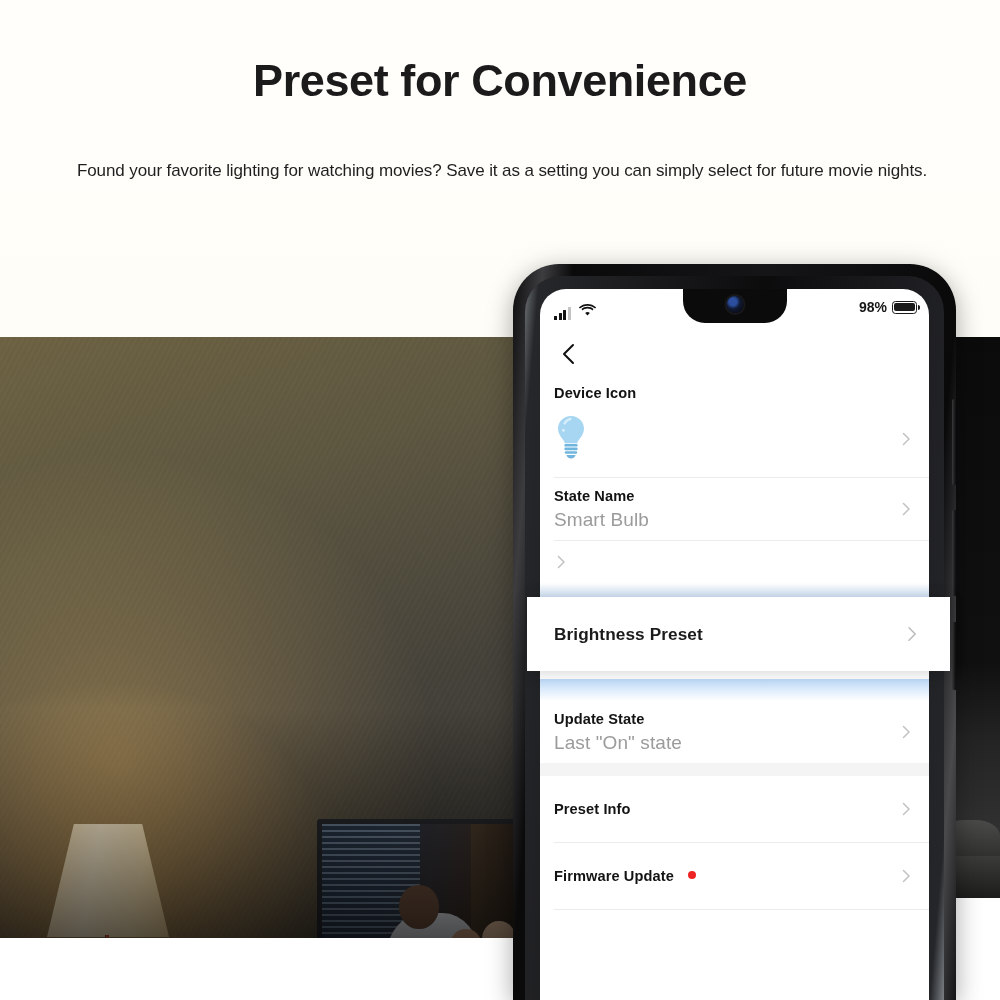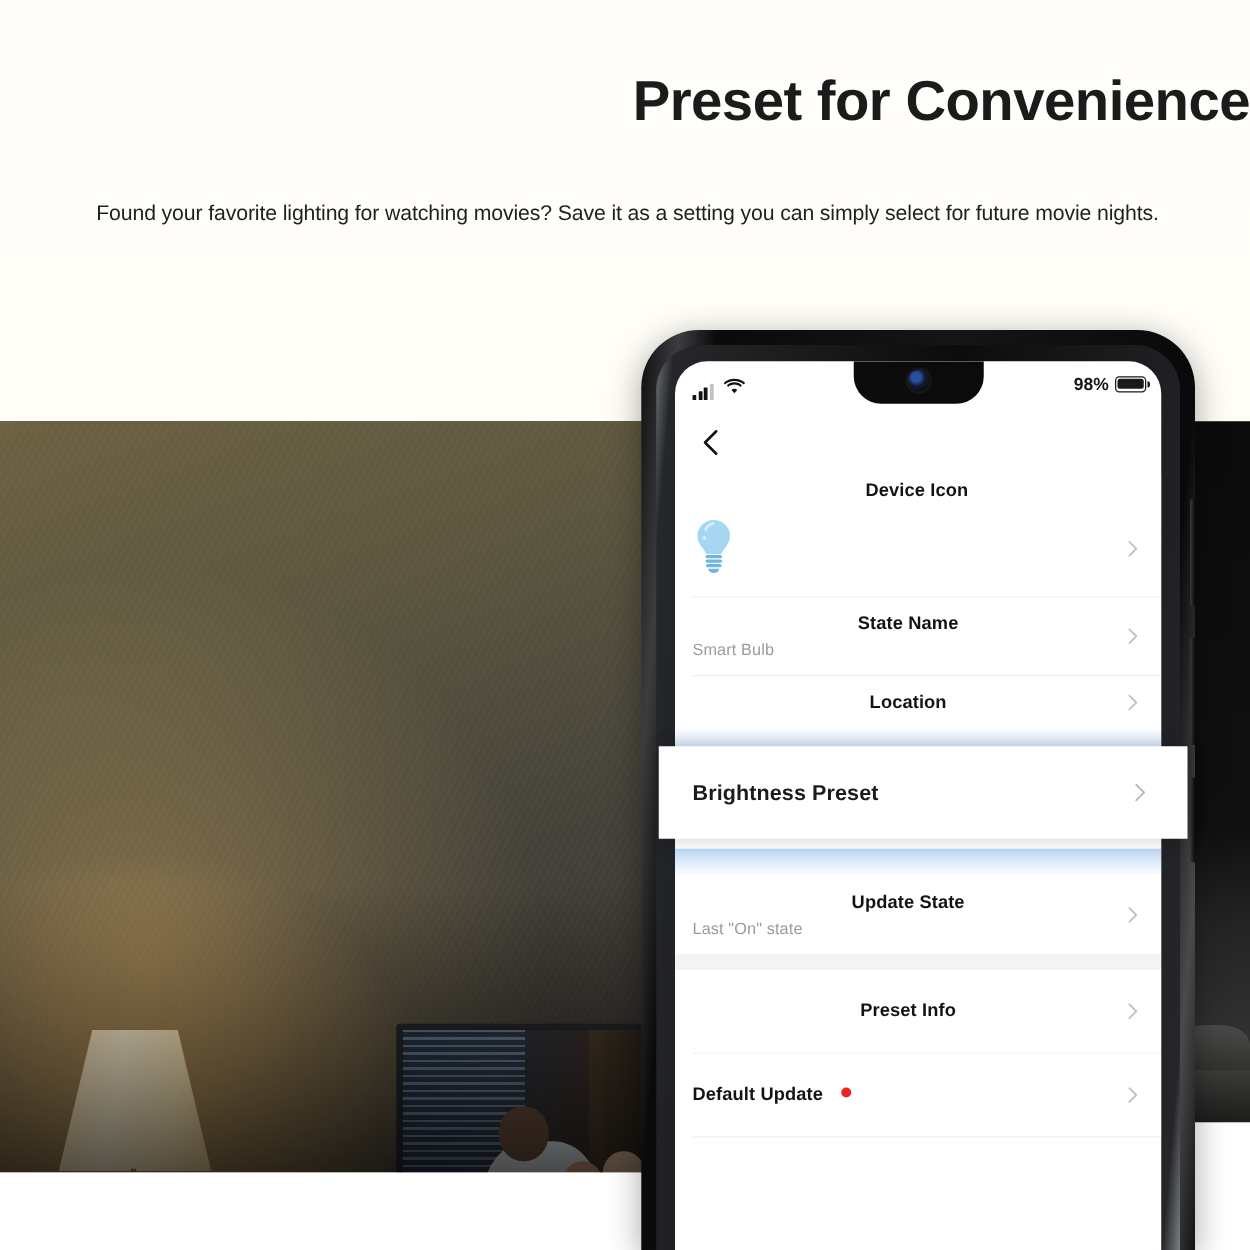--- a/index.html
+++ b/index.html
@@ -8,21 +8,21 @@
     font-family: "Liberation Sans", sans-serif;
     background: #ffffff;
     overflow: hidden;
   }
   #stage { position: relative; width: 1000px; height: 1000px; background: #fffefb; }
 
   
   .hdr { position: absolute; left: 0; top: 0; width: 1000px; height: 337px;
          background: linear-gradient(#fffefb, #fffdf7); }
   .title {
-    position: absolute; left: 0; top: 55px; width: 1000px; text-align: right;
+    position: absolute; left: 0; top: 55px; width: 1000px; text-align: center;
     font-size: 45px; font-weight: 700; color: #1b1b1b; letter-spacing: -0.4px;
   }
   .sub {
     position: absolute; left: 52px; top: 146px; width: 900px; text-align: center;
     font-size: 17px; font-weight: 400; color: #1f1f1f; line-height: 49px;
     letter-spacing: -0.1px;
   }
 
   
   .photo {
@@ -138,22 +138,22 @@
   
   .navbar { position:absolute; left:0; top:46px; width:389px; height:44px; }
   .back { position:absolute; left:14px; top:4px; width:30px; height:30px; cursor:pointer; }
   .back svg { display:block; }
 
   
   .list { position:absolute; left:0; top:92px; width:389px; }
   .row { position:relative; background:#fff; padding:0 16px 0 14px; }
   .row-inner { position:relative; display:flex; align-items:center; min-height:62px; }
   .row-text { flex:1; }
-  .row-label { font-size:14.6px; font-weight:600; color:#131313; letter-spacing:.1px;text-align:center; }
-  .row-value { font-size:13px; font-weight:400; color:#9b9b9b; margin-top:5px; letter-spacing:.1px; }
+  .row-label { font-size:14.6px; font-weight:600; color:#131313; letter-spacing:.1px; }
+  .row-value { font-size:19px; font-weight:400; color:#9b9b9b; margin-top:5px; letter-spacing:.1px; }
   .chev { width:14px; height:14px; flex:0 0 auto; }
   .chev svg { display:block; }
   .divider { height:1px; background:#ececec; margin-left:14px; }
   .gap { height:13px; background:#f4f4f4; }
 
   .row-icon .row-inner { min-height:76px; }
   .bulb { width:34px; height:46px; position:relative; }
   .dot-red { display:inline-block; width:8px; height:8px; border-radius:50%;
      background:#ee2424; margin-left:10px; vertical-align:2px; }
 
@@ -298,23 +298,20 @@
               <svg width="14" height="14" viewBox="0 0 14 14">
                 <path d="M4.5 1.5 L10 7 L4.5 12.5" fill="none" stroke="#c2c2c2" stroke-width="1.5" stroke-linecap="round" stroke-linejoin="round"></path>
               </svg>
             </span>
           </div>
         </div>
         <div class="divider"></div>
 
         <div class="row">
           <div class="row-inner" style="min-height:42px;">
-            <div class="row-text">
-              <div class="row-label">Location</div>
-            </div>
             <span class="chev">
               <svg width="14" height="14" viewBox="0 0 14 14">
                 <path d="M4.5 1.5 L10 7 L4.5 12.5" fill="none" stroke="#c2c2c2" stroke-width="1.5" stroke-linecap="round" stroke-linejoin="round"></path>
               </svg>
             </span>
           </div>
         </div>
 
         <div class="glow-top"></div>
 
@@ -347,21 +344,21 @@
                 <path d="M4.5 1.5 L10 7 L4.5 12.5" fill="none" stroke="#c2c2c2" stroke-width="1.5" stroke-linecap="round" stroke-linejoin="round"></path>
               </svg>
             </span>
           </div>
         </div>
         <div class="divider"></div>
 
         <div class="row">
           <div class="row-inner" style="min-height:66px;">
             <div class="row-text">
-              <span class="row-label">Default Update</span>
+              <span class="row-label">Firmware Update</span>
               <span class="dot-red"></span>
             </div>
             <span class="chev">
               <svg width="14" height="14" viewBox="0 0 14 14">
                 <path d="M4.5 1.5 L10 7 L4.5 12.5" fill="none" stroke="#c2c2c2" stroke-width="1.5" stroke-linecap="round" stroke-linejoin="round"></path>
               </svg>
             </span>
           </div>
         </div>
         <div class="divider"></div>

